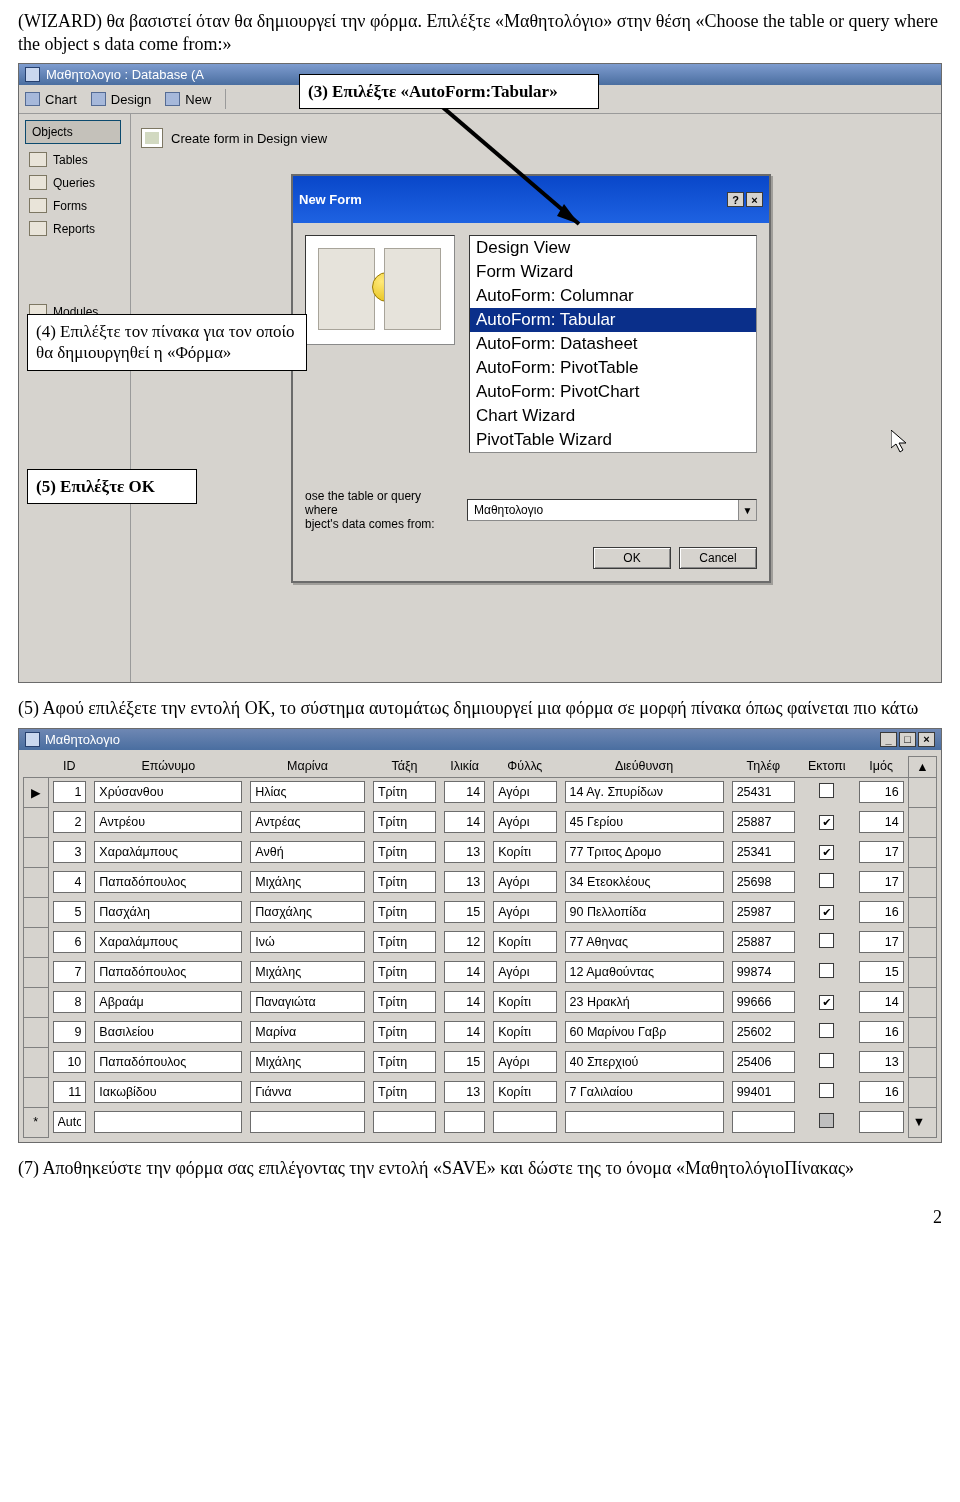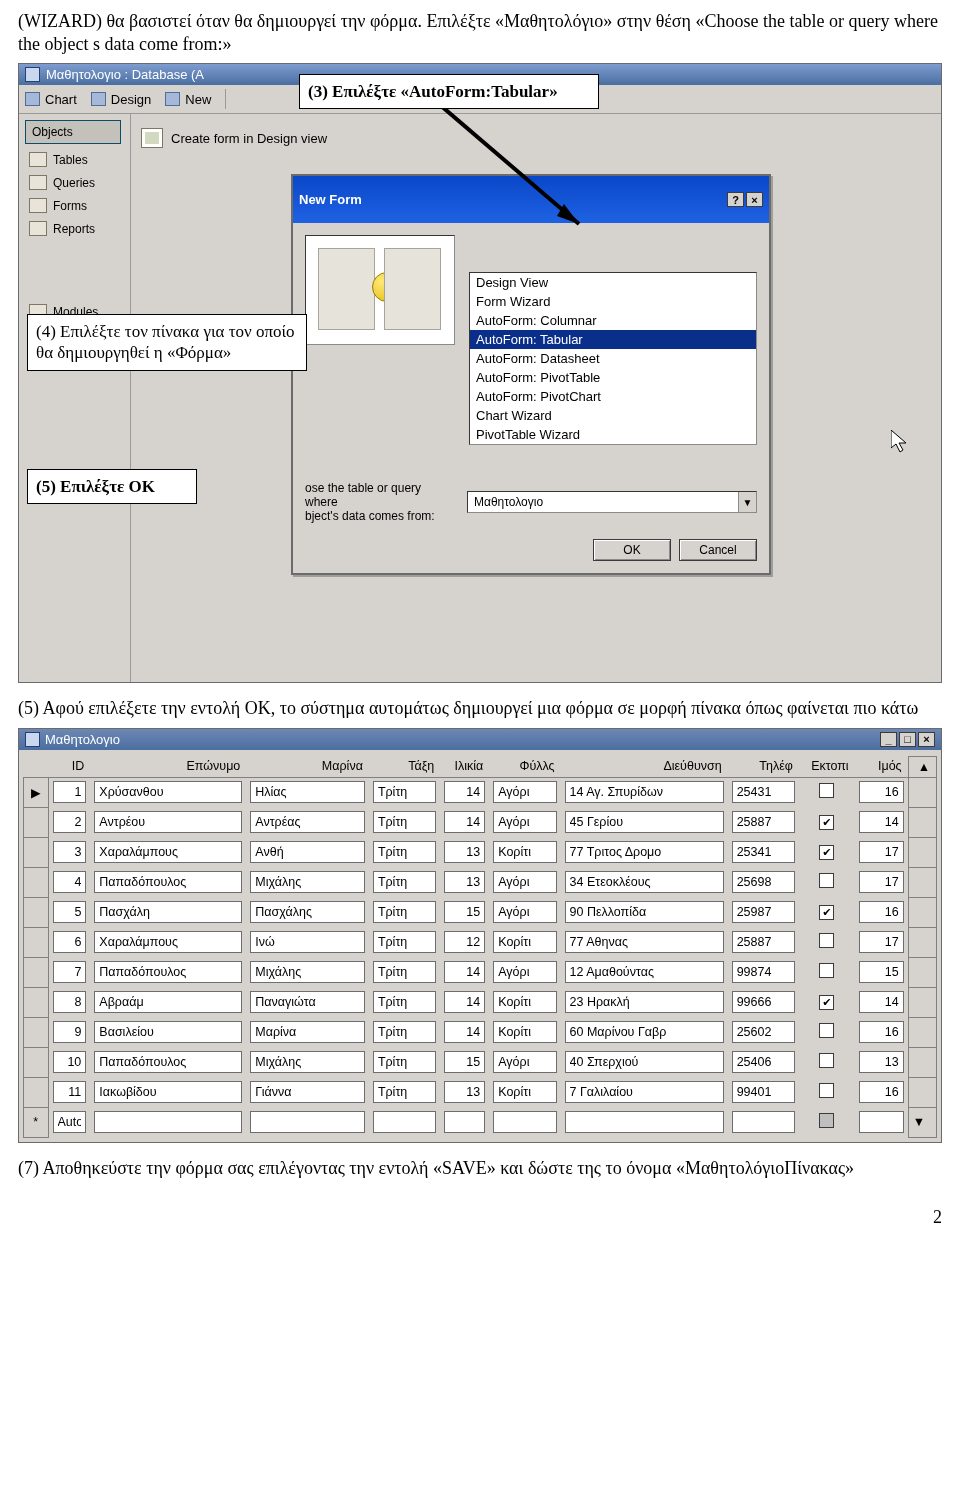--- a/index.html
+++ b/index.html
@@ -116,22 +116,21 @@
     content:""; position:absolute; left:78px; top:12px; width:55px; height:80px;
     background:#e6e3db; border:1px solid #a8a49a;
   }
   .wand {
     position:absolute; left:66px; top:36px; width:30px; height:30px;
     background: radial-gradient(circle at 30% 30%, #ffe97a, #e0b800);
     border-radius: 15px; border:1px solid #9a7a00;
   }
   .dlg-list {
     flex:1; background:#fff; border:1px inset #8a8a8a;
-    font-size:13px;
-    margin-top:37px;
+    font-size:17px;
   }
   .dlg-list .opt { padding:2px 6px; }
   .dlg-list .sel { background:#0a2f8a; color:#fff; }
   .dlg-bottom { margin-top: 36px; display:flex; align-items:center; gap:12px; }
   .dlg-bottom-label { font-size:12px; width: 150px; }
   .combo {
     flex:1; display:flex; border:1px inset #8a8a8a;
     background:#fff; height:22px; align-items:center;
   }
   .combo-text { flex:1; padding: 2px 6px; font-size:12px; }
@@ -181,21 +180,21 @@
   }
   .f2-title .db-icon { width:15px; height:15px; background:#c9d7ef; border:1px solid #26406f; margin-right:5px; }
   .f2-winbtns { display:flex; gap:2px; }
   .f2-body { padding: 6px 4px 4px 4px; }
   table.ds {
     width: 100%; border-collapse: collapse;
     font-family: Tahoma, Verdana, Arial, sans-serif;
     font-size: 12.5px;
   }
   table.ds th {
-    text-align: right; font-weight: normal;
+    text-align: center; font-weight: normal;
     padding: 3px 6px; color:#000;
     border-bottom: 1px solid #808080;
     white-space: nowrap;
   }
   table.ds td {
     padding: 0 4px; vertical-align: middle;
     height: 30px;
   }
   .rowsel {
     width:18px; background:#d6d3ce;

